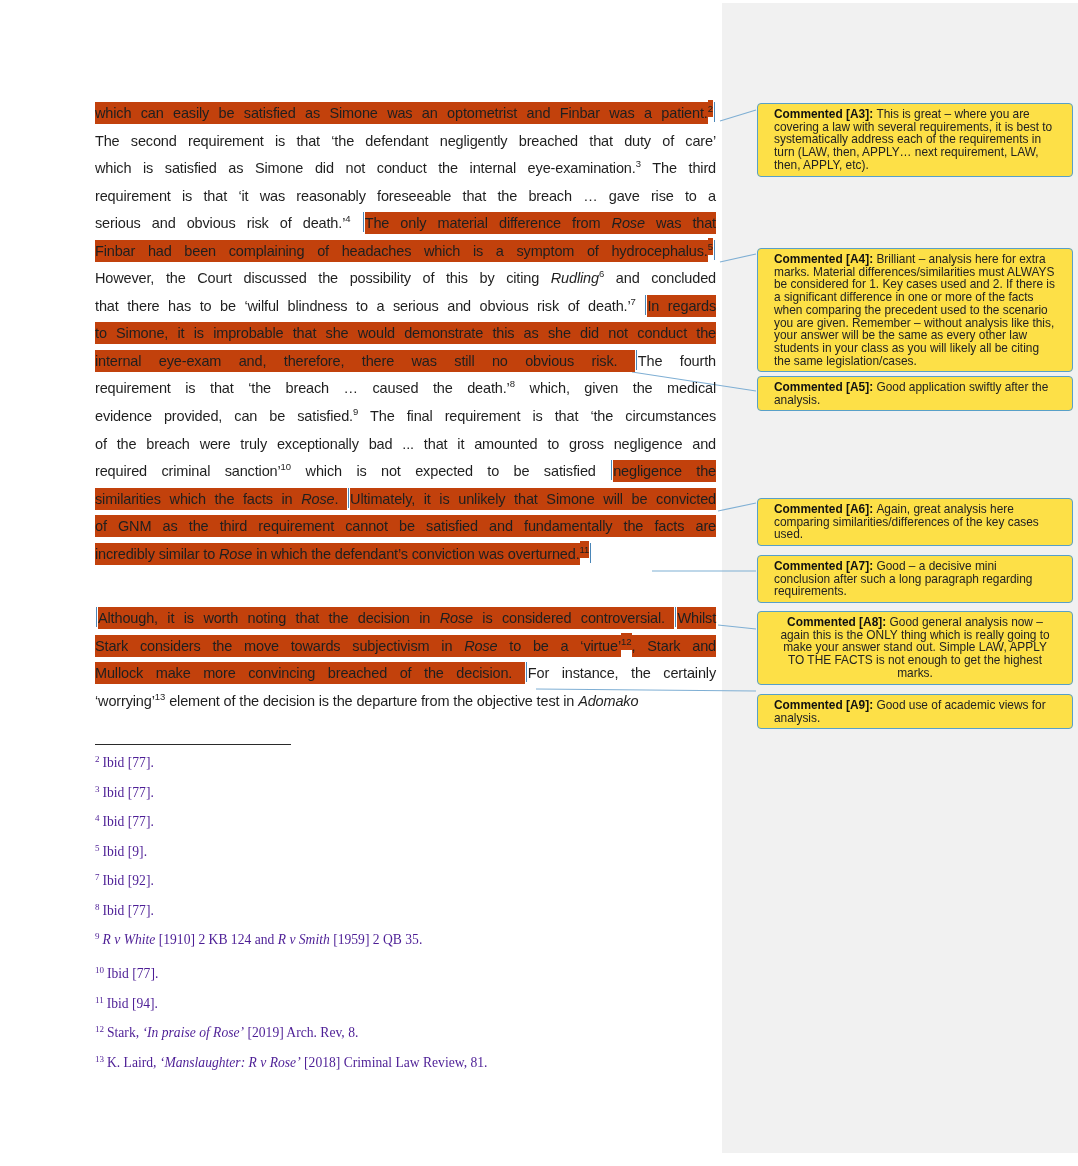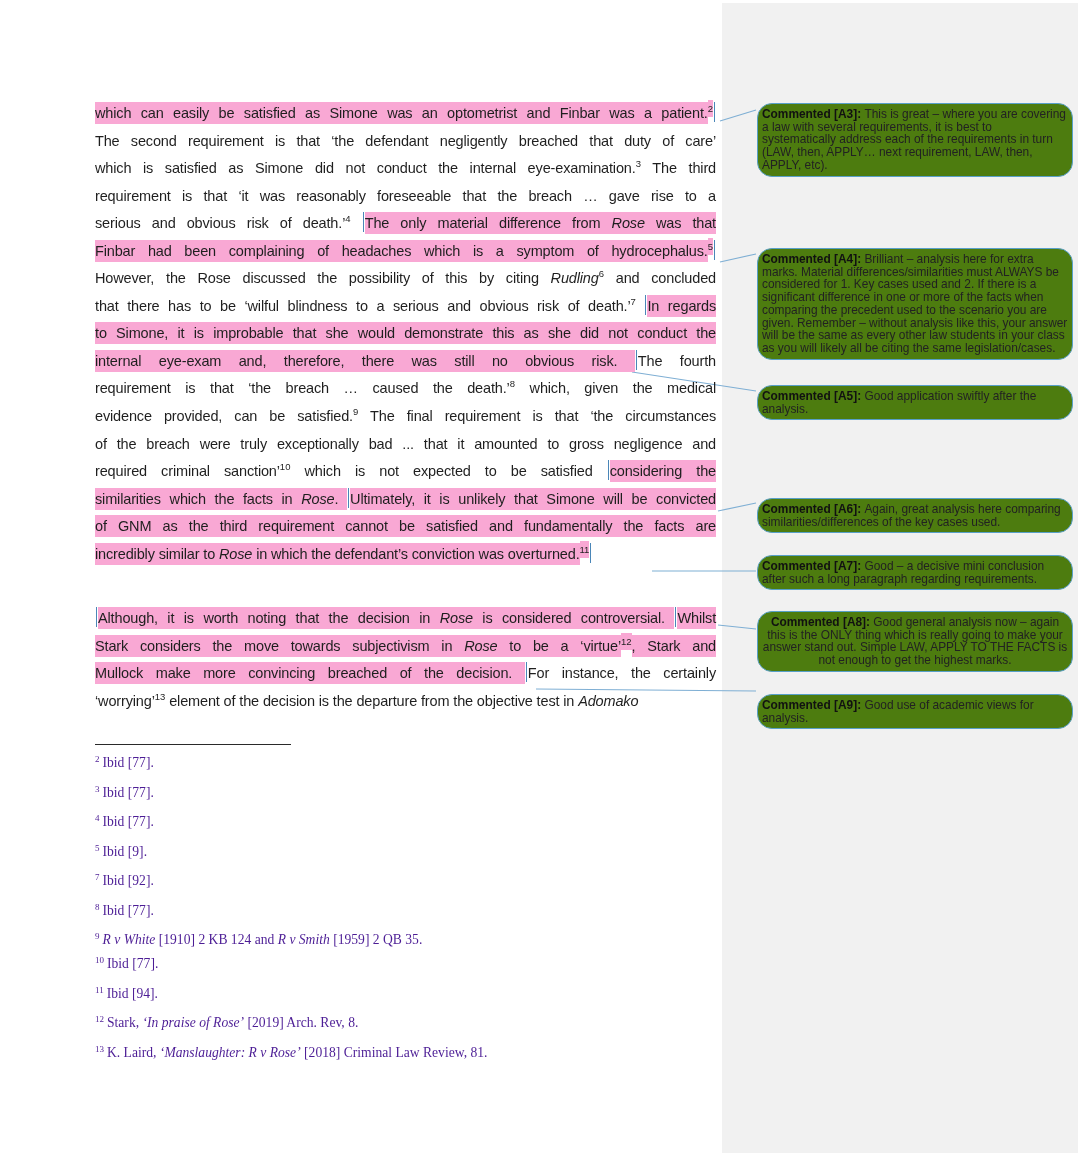--- a/index.html
+++ b/index.html
@@ -10,35 +10,35 @@
   
   #comment-margin{position:absolute;left:722px;top:3px;width:356px;height:1150px;background:#f1f1f1;}
   
   #connector-layer{position:absolute;left:0;top:0;width:1078px;height:1166px;pointer-events:none;}
   
   #body-text{position:absolute;left:95px;top:100px;width:621px;font-size:14.5px;letter-spacing:-0.15px;}
   .para{margin:0;}
   .para-gap{height:37px;}
   .line{height:27.55px;line-height:27.55px;text-align:left;white-space:nowrap;}
   .line.just{text-align:justify;text-align-last:justify;text-justify:inter-word;white-space:normal;}
-  .hl{background:#f9a8d4;padding-top:3px;padding-bottom:3px;}
+  .hl{background:#c2410c;padding-top:3px;padding-bottom:3px;}
   .it{font-style:italic;}
   .sup{font-size:9.5px;letter-spacing:0;vertical-align:6px;line-height:0;}
   .anchor{display:inline-block;width:0px;height:20px;border-left:1.4px solid #4a86b8;vertical-align:-4px;margin:0 1px;}
   
   #footnote-sep{position:absolute;left:95px;top:744px;width:196px;border-top:1.6px solid #2a2a2a;}
   #footnotes{position:absolute;left:95px;top:751px;width:560px;font-family:"Liberation Serif",serif;font-size:13.6px;color:#4c1d95;}
   .footnote{line-height:17px;margin-bottom:9.5px;}
-  .footnote.tight{margin-bottom:4px;}
+  .footnote.tight{margin-bottom:14px;}
   .fn-sup{font-size:9px;vertical-align:5px;margin-right:3px;}
   
   .comment-box{
     position:absolute;left:757px;width:316px;box-sizing:border-box;
-    background:#4d7c0f;border:1.4px solid #58a0c8;border-radius:15px;
-    padding:4px 4px;font-size:11.9px;line-height:12.7px;color:#222;
+    background:#fde047;border:1.4px solid #58a0c8;border-radius:4px;
+    padding:4px 16px;font-size:11.9px;line-height:12.7px;color:#222;
   }
   .comment-label{font-weight:bold;color:#111;}
 </style>
 </head>
 <body>
 
 <div id="comment-margin"></div>
 
 <svg id="connector-layer" viewBox="0 0 1078 1166">
     <line x1="720" y1="121" x2="756" y2="110" stroke="#7fafd4" stroke-width="1.2"></line>
@@ -51,28 +51,28 @@
   </svg>
 
 <div id="body-text">
     <div class="para">
       <div class="line just"><span class="hl">which can easily be satisfied as Simone was an optometrist and Finbar was a patient.</span><span class="hl sup">2</span><span class="anchor"></span></div>
       <div class="line just"><span>The second requirement is that ‘the defendant negligently breached that duty of care’</span></div>
       <div class="line just"><span>which is satisfied as Simone did not conduct the internal eye-examination.</span><span class="sup">3</span><span> The third</span></div>
       <div class="line just"><span>requirement is that ‘it was reasonably foreseeable that the breach … gave rise to a</span></div>
       <div class="line just"><span>serious and obvious risk of death.’</span><span class="sup">4</span><span> </span><span class="anchor"></span><span class="hl">The only material difference from </span><span class="hl it">Rose</span><span class="hl"> was that</span></div>
       <div class="line just"><span class="hl">Finbar had been complaining of headaches which is a symptom of hydrocephalus.</span><span class="hl sup">5</span><span class="anchor"></span></div>
-      <div class="line just"><span>However, the Rose discussed the possibility of this by citing </span><span class="it">Rudling</span><span class="sup">6</span><span> and concluded</span></div>
+      <div class="line just"><span>However, the Court discussed the possibility of this by citing </span><span class="it">Rudling</span><span class="sup">6</span><span> and concluded</span></div>
       <div class="line just"><span>that there has to be ‘wilful blindness to a serious and obvious risk of death.’</span><span class="sup">7</span><span> </span><span class="anchor"></span><span class="hl">In regards</span></div>
       <div class="line just"><span class="hl">to Simone, it is improbable that she would demonstrate this as she did not conduct the</span></div>
       <div class="line just"><span class="hl">internal eye-exam and, therefore, there was still no obvious risk. </span><span class="anchor"></span><span>The fourth</span></div>
       <div class="line just"><span>requirement is that ‘the breach … caused the death.’</span><span class="sup">8</span><span> which, given the medical</span></div>
       <div class="line just"><span>evidence provided, can be satisfied.</span><span class="sup">9</span><span> The final requirement is that ‘the circumstances</span></div>
       <div class="line just"><span>of the breach were truly exceptionally bad ... that it amounted to gross negligence and</span></div>
-      <div class="line just"><span>required criminal sanction’</span><span class="sup">10</span><span> which is not expected to be satisfied </span><span class="anchor"></span><span class="hl">considering the</span></div>
+      <div class="line just"><span>required criminal sanction’</span><span class="sup">10</span><span> which is not expected to be satisfied </span><span class="anchor"></span><span class="hl">negligence the</span></div>
       <div class="line just"><span class="hl">similarities which the facts in </span><span class="hl it">Rose</span><span class="hl">. </span><span class="anchor"></span><span class="hl">Ultimately, it is unlikely that Simone will be convicted</span></div>
       <div class="line just"><span class="hl">of GNM as the third requirement cannot be satisfied and fundamentally the facts are</span></div>
       <div class="line"><span class="hl">incredibly similar to </span><span class="hl it">Rose</span><span class="hl"> in which the defendant’s conviction was overturned.</span><span class="hl sup">11</span><span class="anchor"></span></div>
     </div>
     <div class="para-gap"></div>
     <div class="para">
       <div class="line just"><span class="anchor"></span><span class="hl">Although, it is worth noting that the decision in </span><span class="hl it">Rose</span><span class="hl"> is considered controversial. </span><span class="anchor"></span><span class="hl">Whilst</span></div>
       <div class="line just"><span class="hl">Stark considers the move towards subjectivism in </span><span class="hl it">Rose</span><span class="hl"> to be a ‘virtue’</span><span class="hl sup">12</span><span class="hl">, Stark and</span></div>
       <div class="line just"><span class="hl">Mullock make more convincing breached of the decision. </span><span class="anchor"></span><span>For instance, the certainly</span></div>
       <div class="line"><span>‘worrying’</span><span class="sup">13</span><span> element of the decision is the departure from the objective test in </span><span class="it">Adomako</span></div>
@@ -90,18 +90,18 @@
     <div class="footnote tight"><span class="fn-sup">9</span><span class="it">R v White</span><span> [1910] 2 KB 124 and </span><span class="it">R v Smith</span><span> [1959] 2 QB 35.</span></div>
     <div class="footnote"><span class="fn-sup">10</span><span>Ibid [77].</span></div>
     <div class="footnote"><span class="fn-sup">11</span><span>Ibid [94].</span></div>
     <div class="footnote"><span class="fn-sup">12</span><span>Stark, </span><span class="it">‘In praise of Rose’</span><span> [2019] Arch. Rev, 8.</span></div>
     <div class="footnote"><span class="fn-sup">13</span><span>K. Laird, </span><span class="it">‘Manslaughter: R v Rose’</span><span> [2018] Criminal Law Review, 81.</span></div>
   </div>
 
 <div id="comments">
     <div class="comment-box" style="top: 103px;"><span class="comment-label">Commented [A3]: </span><span>This is great – where you are covering a law with several requirements, it is best to systematically address each of the requirements in turn (LAW, then, APPLY… next requirement, LAW, then, APPLY, etc).</span></div>
     <div class="comment-box" style="top: 248px;"><span class="comment-label">Commented [A4]: </span><span>Brilliant – analysis here for extra marks. Material differences/similarities must ALWAYS be considered for 1. Key cases used and 2. If there is a significant difference in one or more of the facts when comparing the precedent used to the scenario you are given. Remember – without analysis like this, your answer will be the same as every other law students in your class as you will likely all be citing the same legislation/cases.</span></div>
-    <div class="comment-box" style="top: 385px;"><span class="comment-label">Commented [A5]: </span><span>Good application swiftly after the analysis.</span></div>
+    <div class="comment-box" style="top: 376px;"><span class="comment-label">Commented [A5]: </span><span>Good application swiftly after the analysis.</span></div>
     <div class="comment-box" style="top: 498px;"><span class="comment-label">Commented [A6]: </span><span>Again, great analysis here comparing similarities/differences of the key cases used.</span></div>
     <div class="comment-box" style="top: 555px;"><span class="comment-label">Commented [A7]: </span><span>Good – a decisive mini conclusion after such a long paragraph regarding requirements.</span></div>
     <div class="comment-box" style="top: 611px; text-align: center;"><span class="comment-label">Commented [A8]: </span><span>Good general analysis now – again this is the ONLY thing which is really going to make your answer stand out. Simple LAW, APPLY TO THE FACTS is not enough to get the highest marks.</span></div>
     <div class="comment-box" style="top: 694px;"><span class="comment-label">Commented [A9]: </span><span>Good use of academic views for analysis.</span></div>
   </div>
 
 </body></html>

